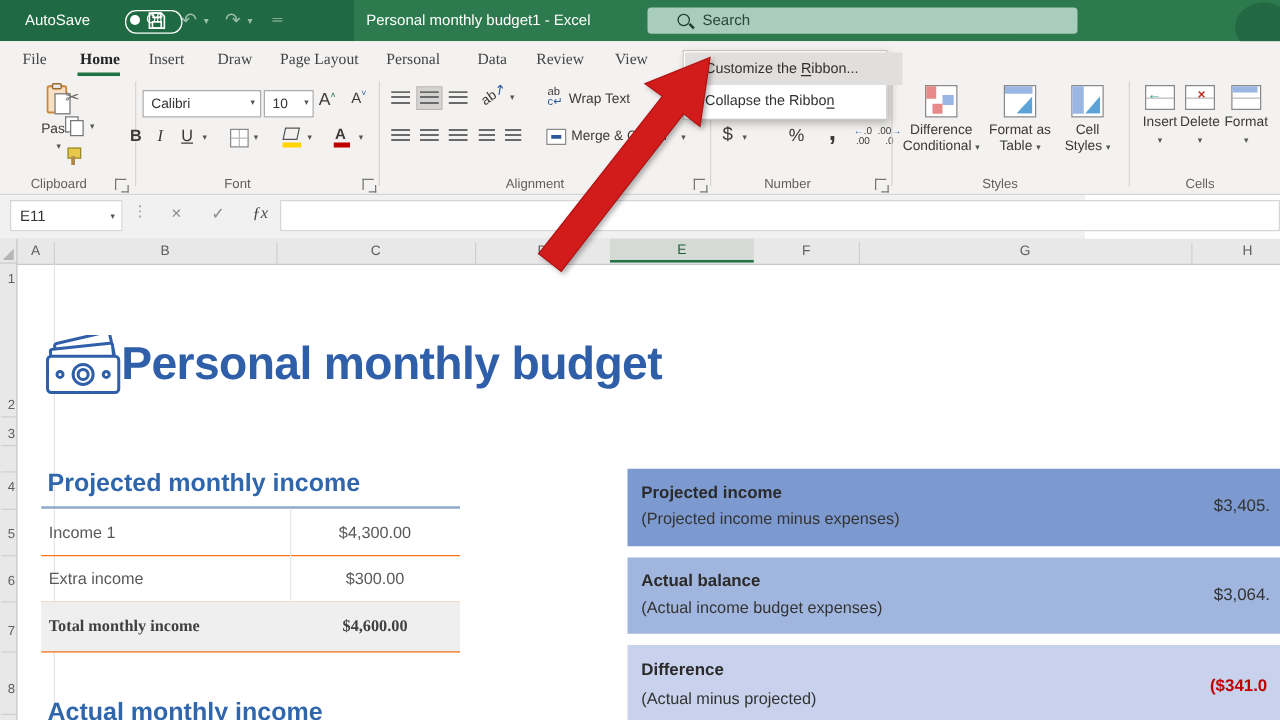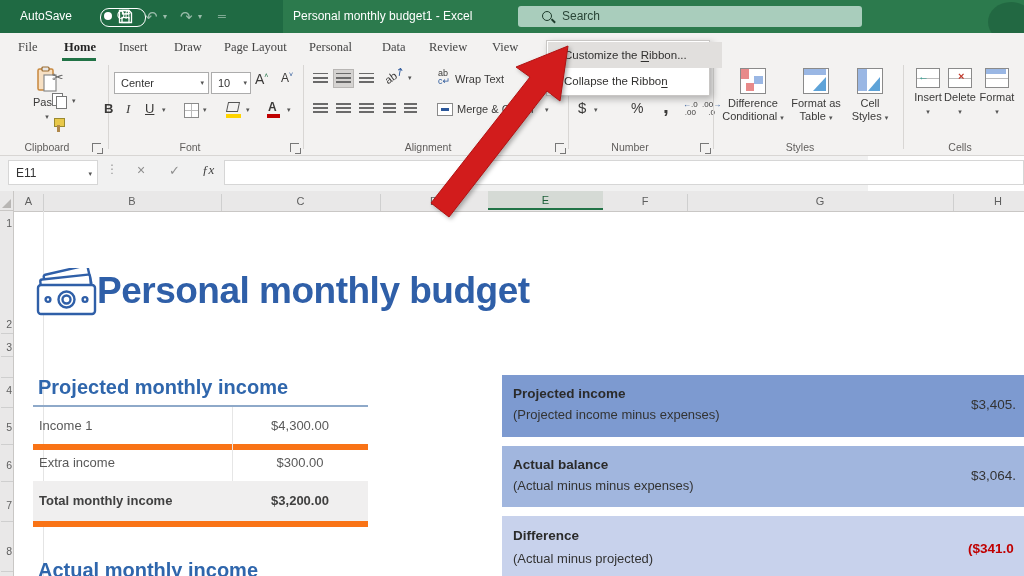--- a/index.html
+++ b/index.html
@@ -59,25 +59,25 @@
   .corner::after{content:"";position:absolute;right:2px;bottom:2px;border-left:9px solid transparent;border-bottom:9px solid #b8b6b4;}
   .rowhead{left:0;top:211px;width:14px;height:365px;background:#e9e8e8;border-right:1px solid #c9c7c5;box-sizing:border-box;}
   .rowlabel{left:0;width:12px;font-size:10.5px;color:#5f5f5f;text-align:right;}
   .rowtick{left:1px;width:12px;height:1px;background:#cfcfcf;}
   .gridline-a{left:43px;top:211px;width:1px;height:365px;background:#e4e4e4;}
 
   
   .doc-title{left:97px;top:270px;font-size:37px;font-weight:bold;color:#2f5fa8;letter-spacing:-.5px;}
   .sec-head{font-size:20px;font-weight:bold;color:#2f66ac;}
   .inc-underline{left:33px;top:405px;width:335px;height:2px;background:#8ea9c9;}
-  .inc-row{left:33px;width:335px;height:37px;border-bottom:6px solid #f97316;}
+  .inc-row{left:33px;width:335px;height:37px;border-bottom:1px solid #f97316;}
   .inc-label{left:6px;top:0;font-size:13px;color:#595959;line-height:37px;}
   .inc-value{left:199px;top:0;width:136px;text-align:center;font-size:13px;color:#595959;line-height:37px;}
   .inc-total{background:#f0efef;}
-  .inc-total .inc-label,.inc-total .inc-value{font-weight:bold;color:#404040;}
+  .inc-total .inc-label,.inc-total .inc-value{font-weight:bold;color:#404040;font-family:Liberation Serif, serif;}
   .colsplit{left:199px;top:0;width:1px;height:37px;background:#e6e6e6;}
 
   .panel-row{left:502px;width:522px;}
   .p1{background:#7d9ad0;}
   .p2{background:#a1b6de;}
   .p3{background:#c8d2ec;}
   .panel-title{left:11px;font-size:13.5px;font-weight:bold;color:#2b2b2b;}
   .panel-sub{left:11px;font-size:13px;color:#333;}
   .panel-val{font-size:13.5px;color:#333;white-space:nowrap;}
   .panel-val.neg{color:#c00000;font-weight:bold;}
@@ -154,21 +154,21 @@
     <span class="abs car" style="left:72px;top:36px">▾</span>
     <span class="abs" style="left:52px;top:57px">
       <span class="abs" style="left:2px;top:0;width:9px;height:7px;background:#e8c84a;border:1px solid #9a8a2e"></span>
       <span class="abs" style="left:5px;top:7px;width:3px;height:7px;background:#b0884a"></span>
     </span>
     <div class="abs grplabel" style="left:12px;width:70px">Clipboard</div>
     <span class="abs dlg" style="left:92px;top:82px"></span>
     <div class="abs vsep" style="left:108px"></div>
 
     <div class="abs combo" style="left:114px;top:11px;width:93px;height:20px;line-height:20px">
-      <span style="padding-left:6px">Center</span>
+      <span style="padding-left:6px">Calibri</span>
       <span class="abs car" style="right:4px;top:0">▾</span>
     </div>
     <div class="abs combo" style="left:211px;top:11px;width:38px;height:20px;line-height:20px">
       <span style="padding-left:6px">10</span>
       <span class="abs car" style="right:3px;top:0">▾</span>
     </div>
     <span class="abs" style="left:255px;top:10px;font-size:14px;color:#3b3a39"><span>A</span><sup style="font-size:7px;color:#217346">˄</sup></span>
     <span class="abs" style="left:281px;top:10px;font-size:12px;color:#3b3a39"><span>A</span><sup style="font-size:7px;color:#2b579a">˅</sup></span>
     <span class="abs" style="left:104px;top:40px;font-size:13px;font-weight:bold;color:#3b3a39">B</span>
     <span class="abs" style="left:126px;top:40px;font-size:13px;font-style:italic;font-family:'Liberation Serif',serif;color:#3b3a39">I</span>
@@ -347,33 +347,33 @@
     <span class="abs inc-label">Income 1</span>
     <span class="abs inc-value">$4,300.00</span>
   </div>
   <div class="abs inc-row" style="top:444px">
     <span class="abs colsplit"></span>
     <span class="abs inc-label">Extra income</span>
     <span class="abs inc-value">$300.00</span>
   </div>
   <div class="abs inc-row inc-total" style="top:481px;height:40px">
     <span class="abs inc-label" style="line-height:40px">Total monthly income</span>
-    <span class="abs inc-value" style="line-height:40px">$3,200.00</span>
+    <span class="abs inc-value" style="line-height:40px">$4,600.00</span>
   </div>
 
   <div class="abs sec-head" style="left:38px;top:559px">Actual monthly income</div>
 
   <div class="abs panel-row p1" style="top:375px;height:62px">
     <span class="abs panel-title" style="top:11px">Projected income</span>
     <span class="abs panel-sub" style="top:32px">(Projected income minus expenses)</span>
     <span class="abs panel-val" style="left:469px;top:22px">$3,405.</span>
   </div>
   <div class="abs panel-row p2" style="top:446px;height:61px">
     <span class="abs panel-title" style="top:11px">Actual balance</span>
-    <span class="abs panel-sub" style="top:32px">(Actual minus minus expenses)</span>
+    <span class="abs panel-sub" style="top:32px">(Actual income budget expenses)</span>
     <span class="abs panel-val" style="left:469px;top:22px">$3,064.</span>
   </div>
   <div class="abs panel-row p3" style="top:516px;height:60px">
     <span class="abs panel-title" style="top:12px">Difference</span>
     <span class="abs panel-sub" style="top:35px">(Actual minus projected)</span>
     <span class="abs panel-val neg" style="left:466px;top:25px">($341.0</span>
   </div>
 
   <div class="abs ctxmenu">
     <div class="abs ctxitem hl" style="top:1px">

